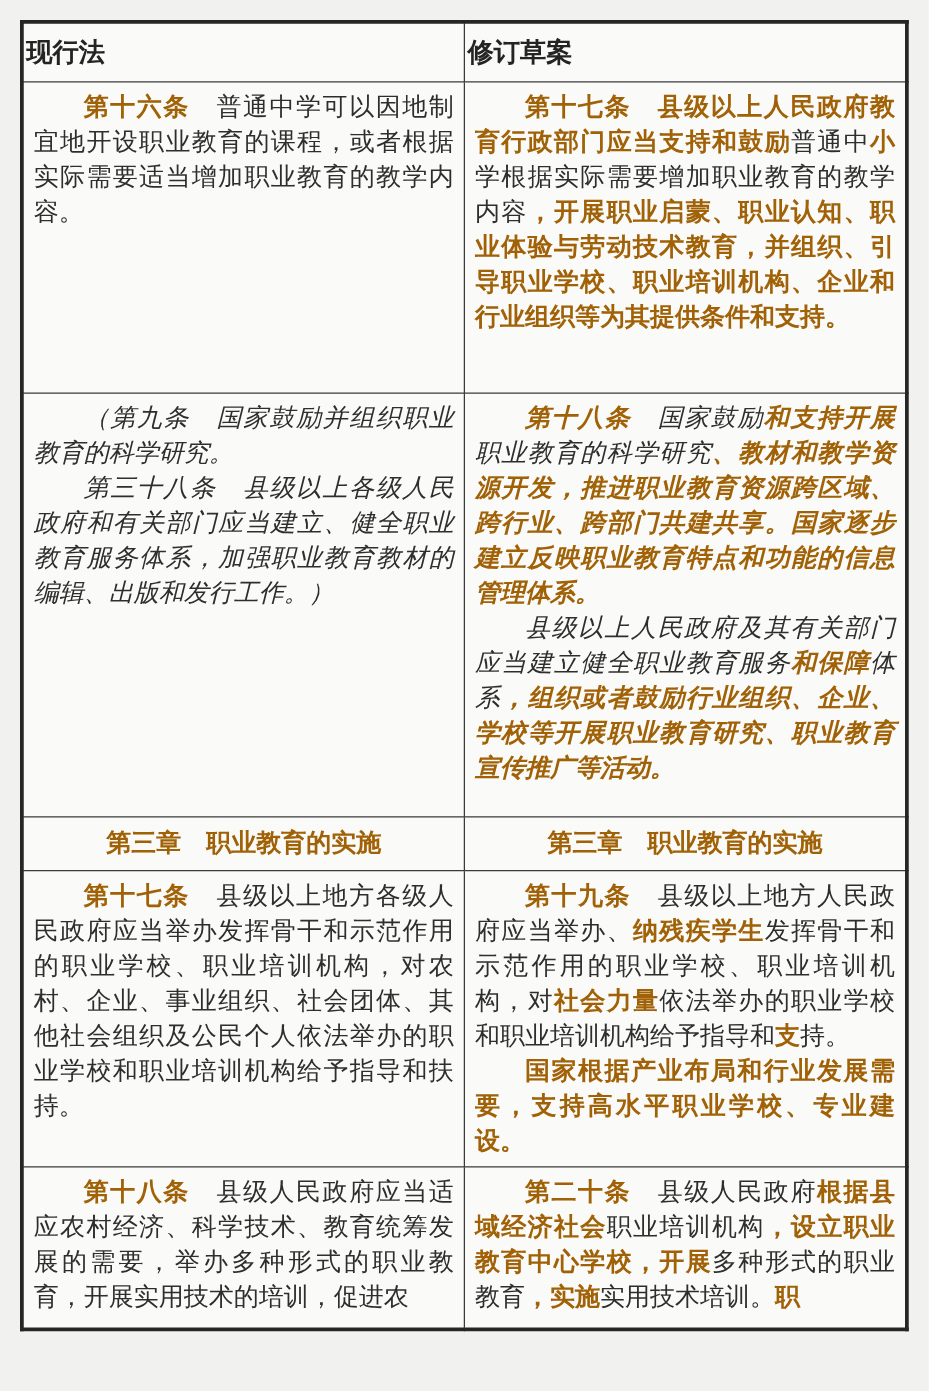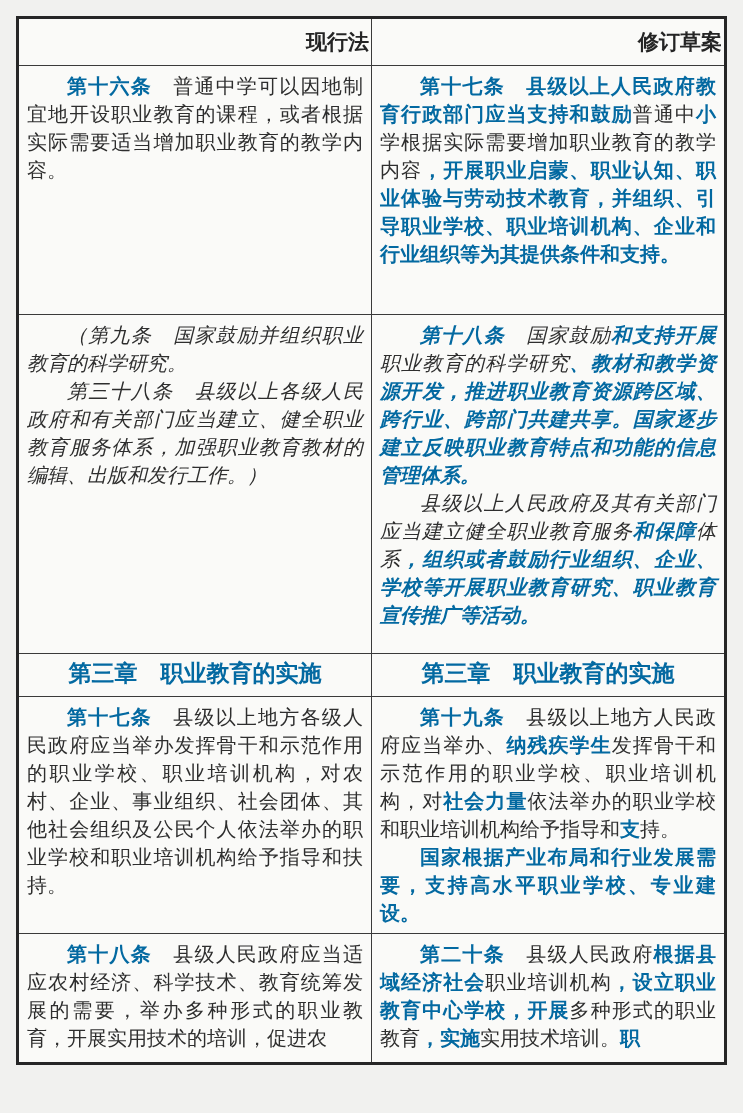--- a/index.html
+++ b/index.html
@@ -29,45 +29,44 @@
     border: 1.5px solid #3a3a3a;
     vertical-align: top;
     padding: 6px 8px;
     font-size: 20px;
     line-height: 28px;
     text-align: justify;
   }
   .doc-table { border: 3px solid #262626; }
   .doc-table thead th {
     height: 42px;
-    text-align: right;
+    text-align: left;
     vertical-align: middle;
     font-weight: bold;
     font-size: 21px;
     padding: 2px;
   }
   
   tr.row-idx-0 td { height: 34px; }
   tr.row-idx-1 td { height: 236px; }
   tr.row-idx-2 td { height: 326px; font-style: italic; }
   tr.row-idx-3 td { height: 30px; }
   tr.row-idx-4 td { height: 210px; }
   tr.row-idx-5 td { height: 116px; }
 
   tr.row-chapter td {
     text-align: center;
-    font-size: 23px;
+    font-size: 20px;
     vertical-align: middle;
-    font-family: Liberation Mono, monospace;
   }
   .para { margin: 0; }
   .para.p-indent { text-indent: 2em; }
   .para.p-flush { text-indent: 0; }
   .para.p-center { text-indent: 0; text-align: center; font-weight: bold; }
-  .seg-bold { font-weight: bold; color: #0369a1; }
+  .seg-bold { font-weight: bold; color: #a16207; }
   .seg-normal { font-weight: normal; color: #2e2e2e; }
 </style>
 </head>
 <body>
 
 <table class="doc-table">
   <colgroup>
     <col>
     <col>
   </colgroup>

